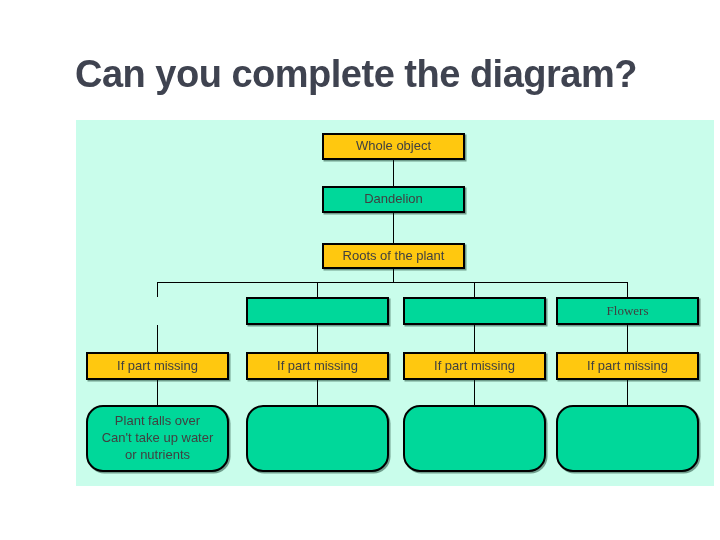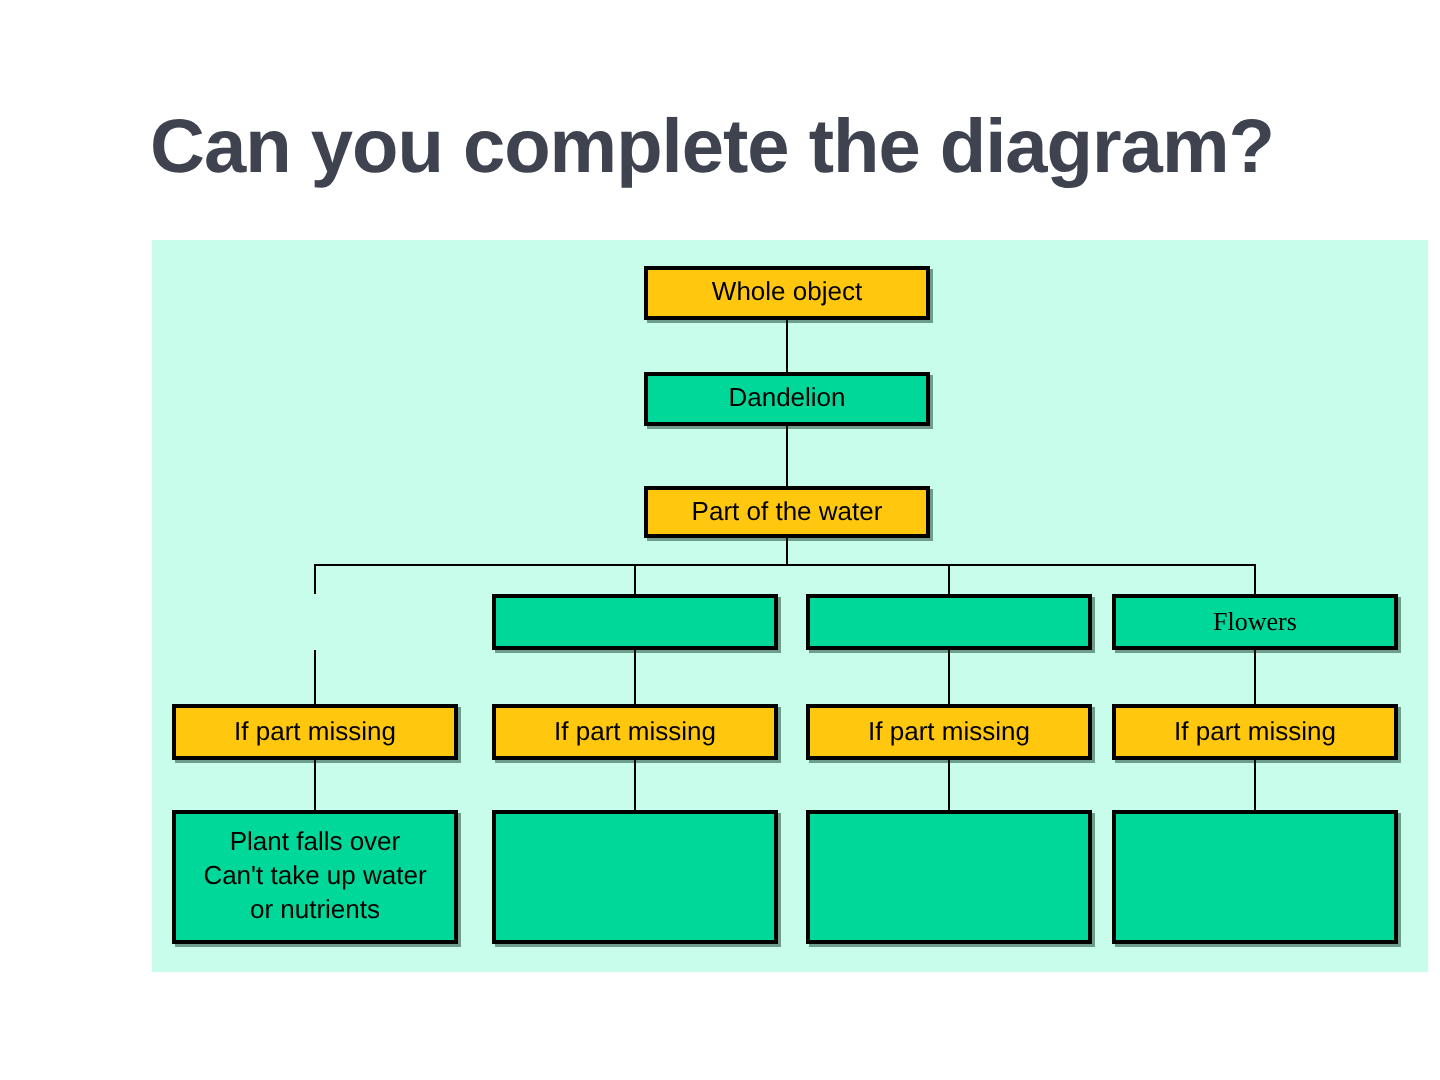--- a/index.html
+++ b/index.html
@@ -37,27 +37,27 @@
   .box {
     position: absolute;
     box-sizing: border-box;
     border: 2px solid #000000;
     box-shadow: 1.5px 1.5px 0 rgba(0, 40, 25, 0.45);
     display: flex;
     align-items: center;
     justify-content: center;
     text-align: center;
     font-size: 13px;
-    color: #000000;
+    color: #404040;
     line-height: 1.3;
     z-index: 2;
   }
   .yellow { background: #ffc80f; }
   .teal { background: #00d89a; }
-  .effect { white-space: pre-line; font-size: 13px; }
+  .effect { white-space: pre-line; font-size: 13px; border-radius: 17px; }
   .vline, .hline {
     position: absolute;
     background: #000000;
     z-index: 1;
   }
   .vline { width: 1px; }
   .hline { height: 1px; }
 </style>
 </head>
 <body>
@@ -83,21 +83,21 @@
   <div class="vline" style="left:440px; top:325px; height:27px;"></div>
   <div class="vline" style="left:593px; top:325px; height:27px;"></div>
 
   <div class="vline" style="left:123px; top:380px; height:25px;"></div>
   <div class="vline" style="left:283px; top:380px; height:25px;"></div>
   <div class="vline" style="left:440px; top:380px; height:25px;"></div>
   <div class="vline" style="left:593px; top:380px; height:25px;"></div>
 
   <div class="box yellow" style="left:288px; top:133px; width:143px; height:27px;">Whole object</div>
   <div class="box teal" style="left:288px; top:186px; width:143px; height:27px;">Dandelion</div>
-  <div class="box yellow" style="left:288px; top:243px; width:143px; height:26px;">Part of the water</div>
+  <div class="box yellow" style="left:288px; top:243px; width:143px; height:26px;">Roots of the plant</div>
 
   <div class="box teal" style="left:212px; top:297px; width:143px; height:28px;"></div>
   <div class="box teal" style="left:369px; top:297px; width:143px; height:28px;"></div>
   <div class="box teal" style="left:522px; top:297px; width:143px; height:28px;font-family:Liberation Serif, serif;">Flowers</div>
 
   <div class="box yellow" style="left:52px;  top:352px; width:143px; height:28px;">If part missing</div>
   <div class="box yellow" style="left:212px; top:352px; width:143px; height:28px;">If part missing</div>
   <div class="box yellow" style="left:369px; top:352px; width:143px; height:28px;">If part missing</div>
   <div class="box yellow" style="left:522px; top:352px; width:143px; height:28px;">If part missing</div>
 

